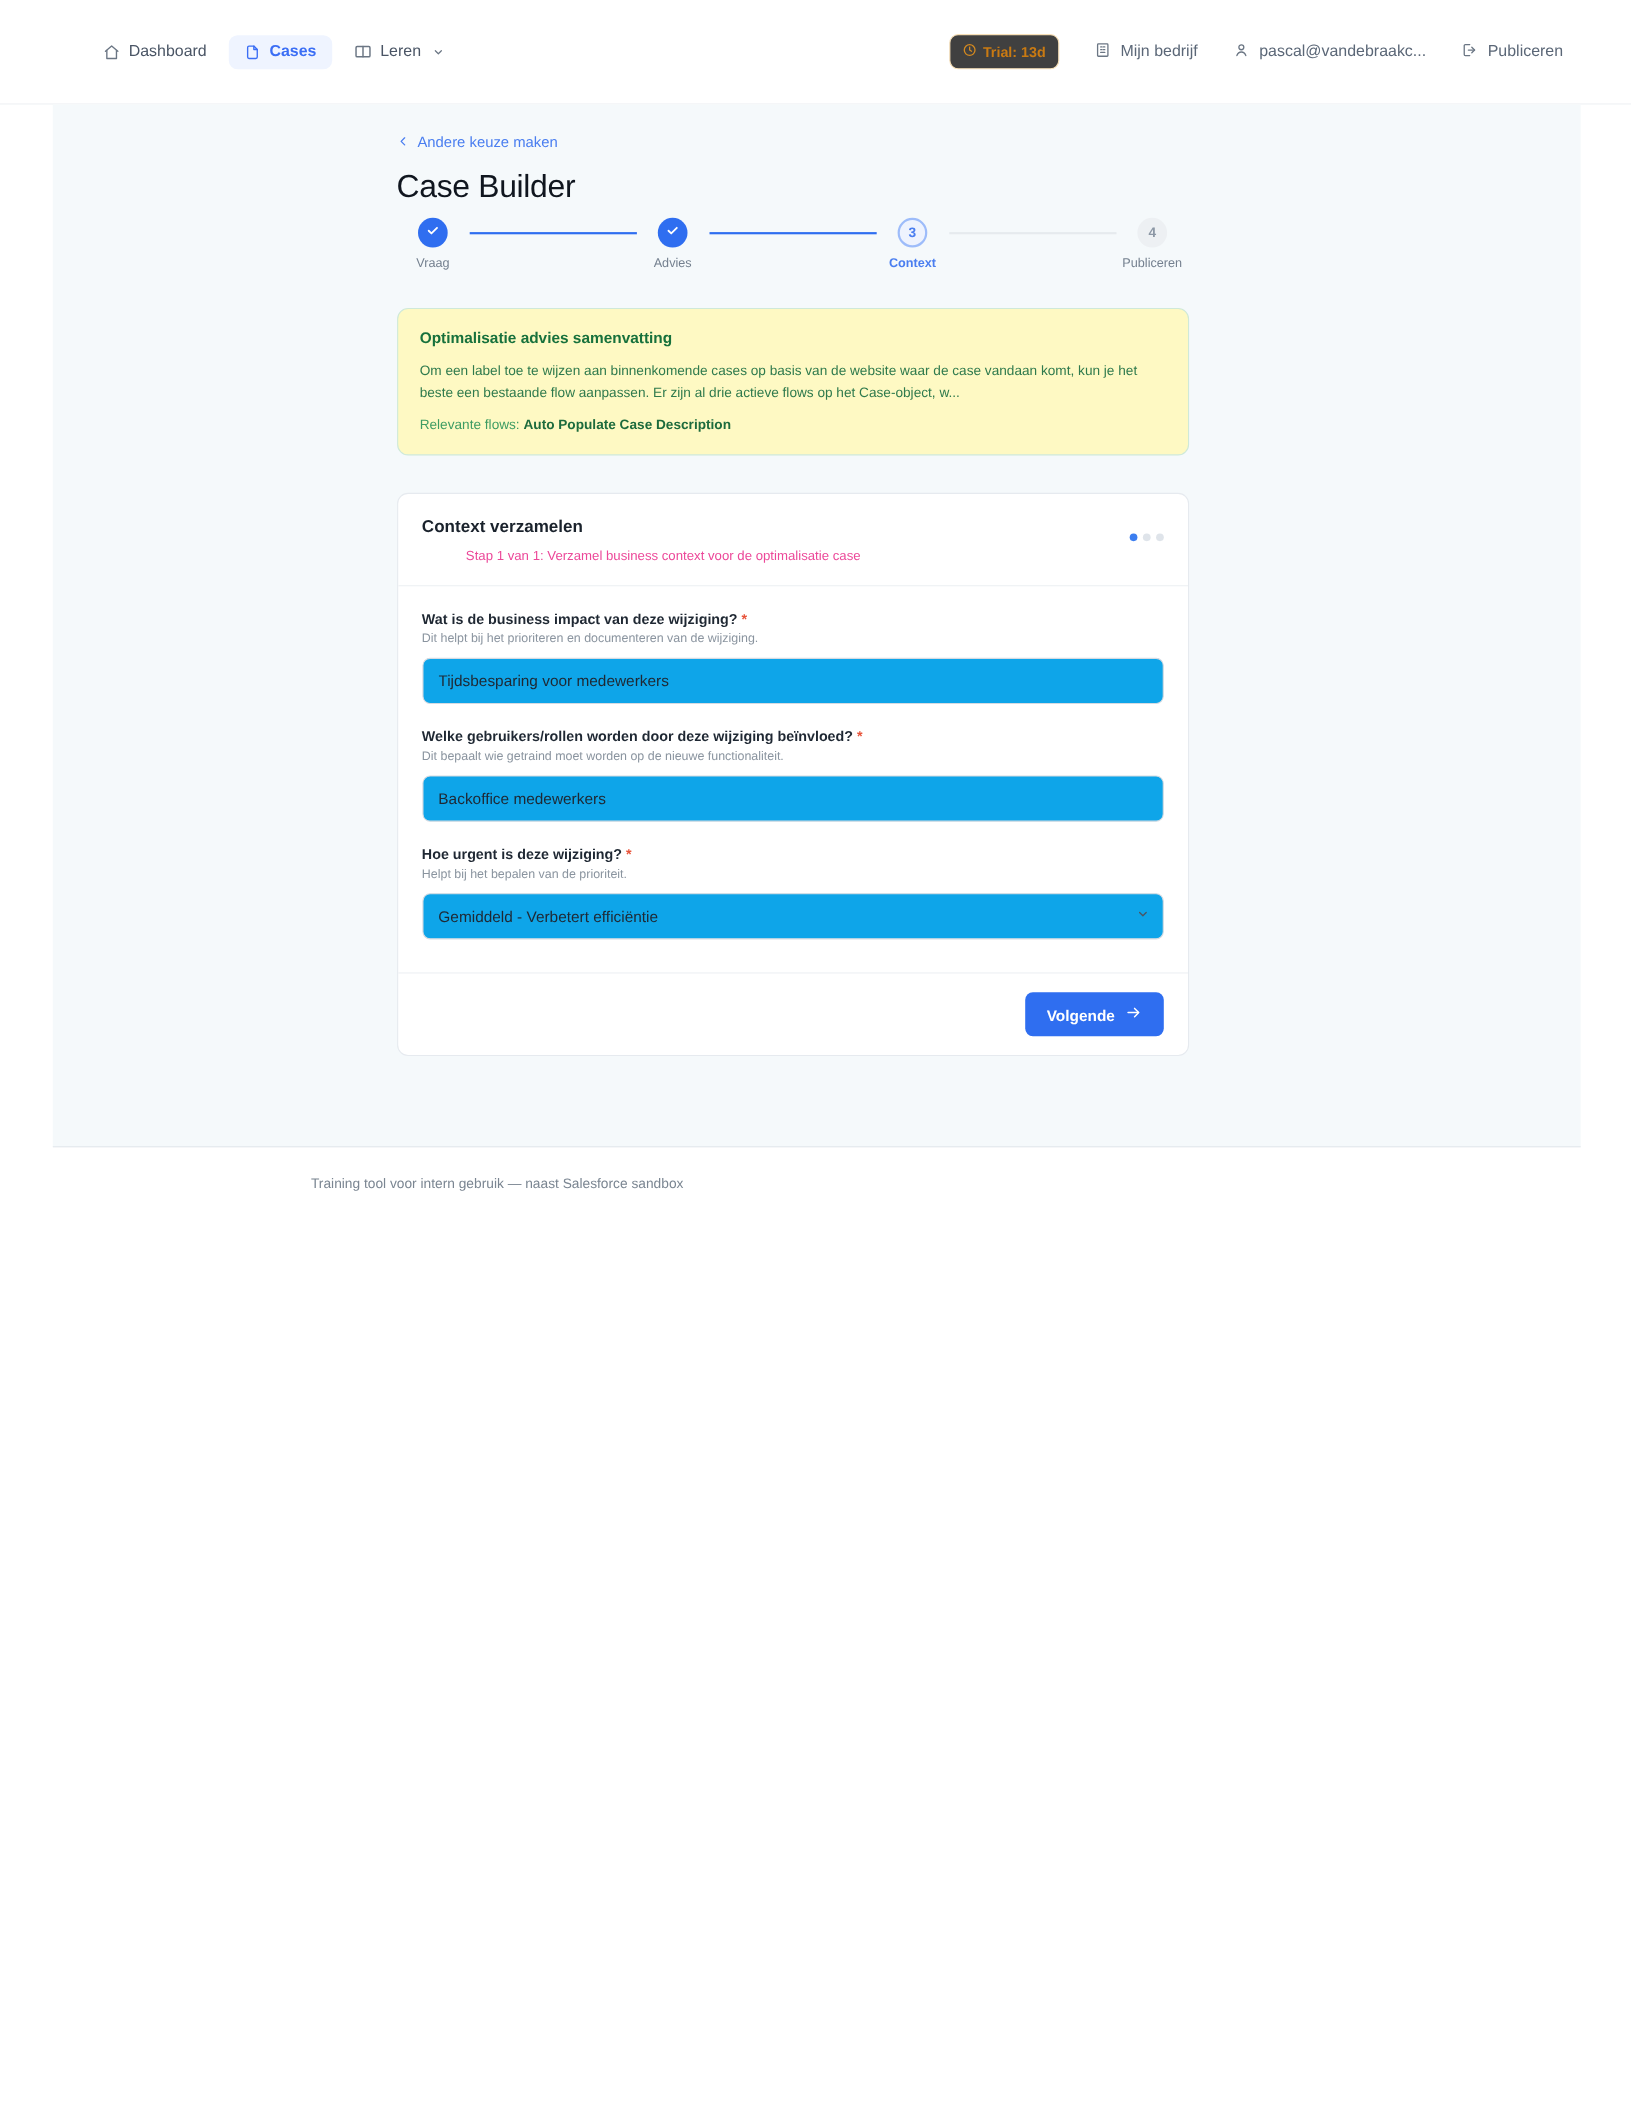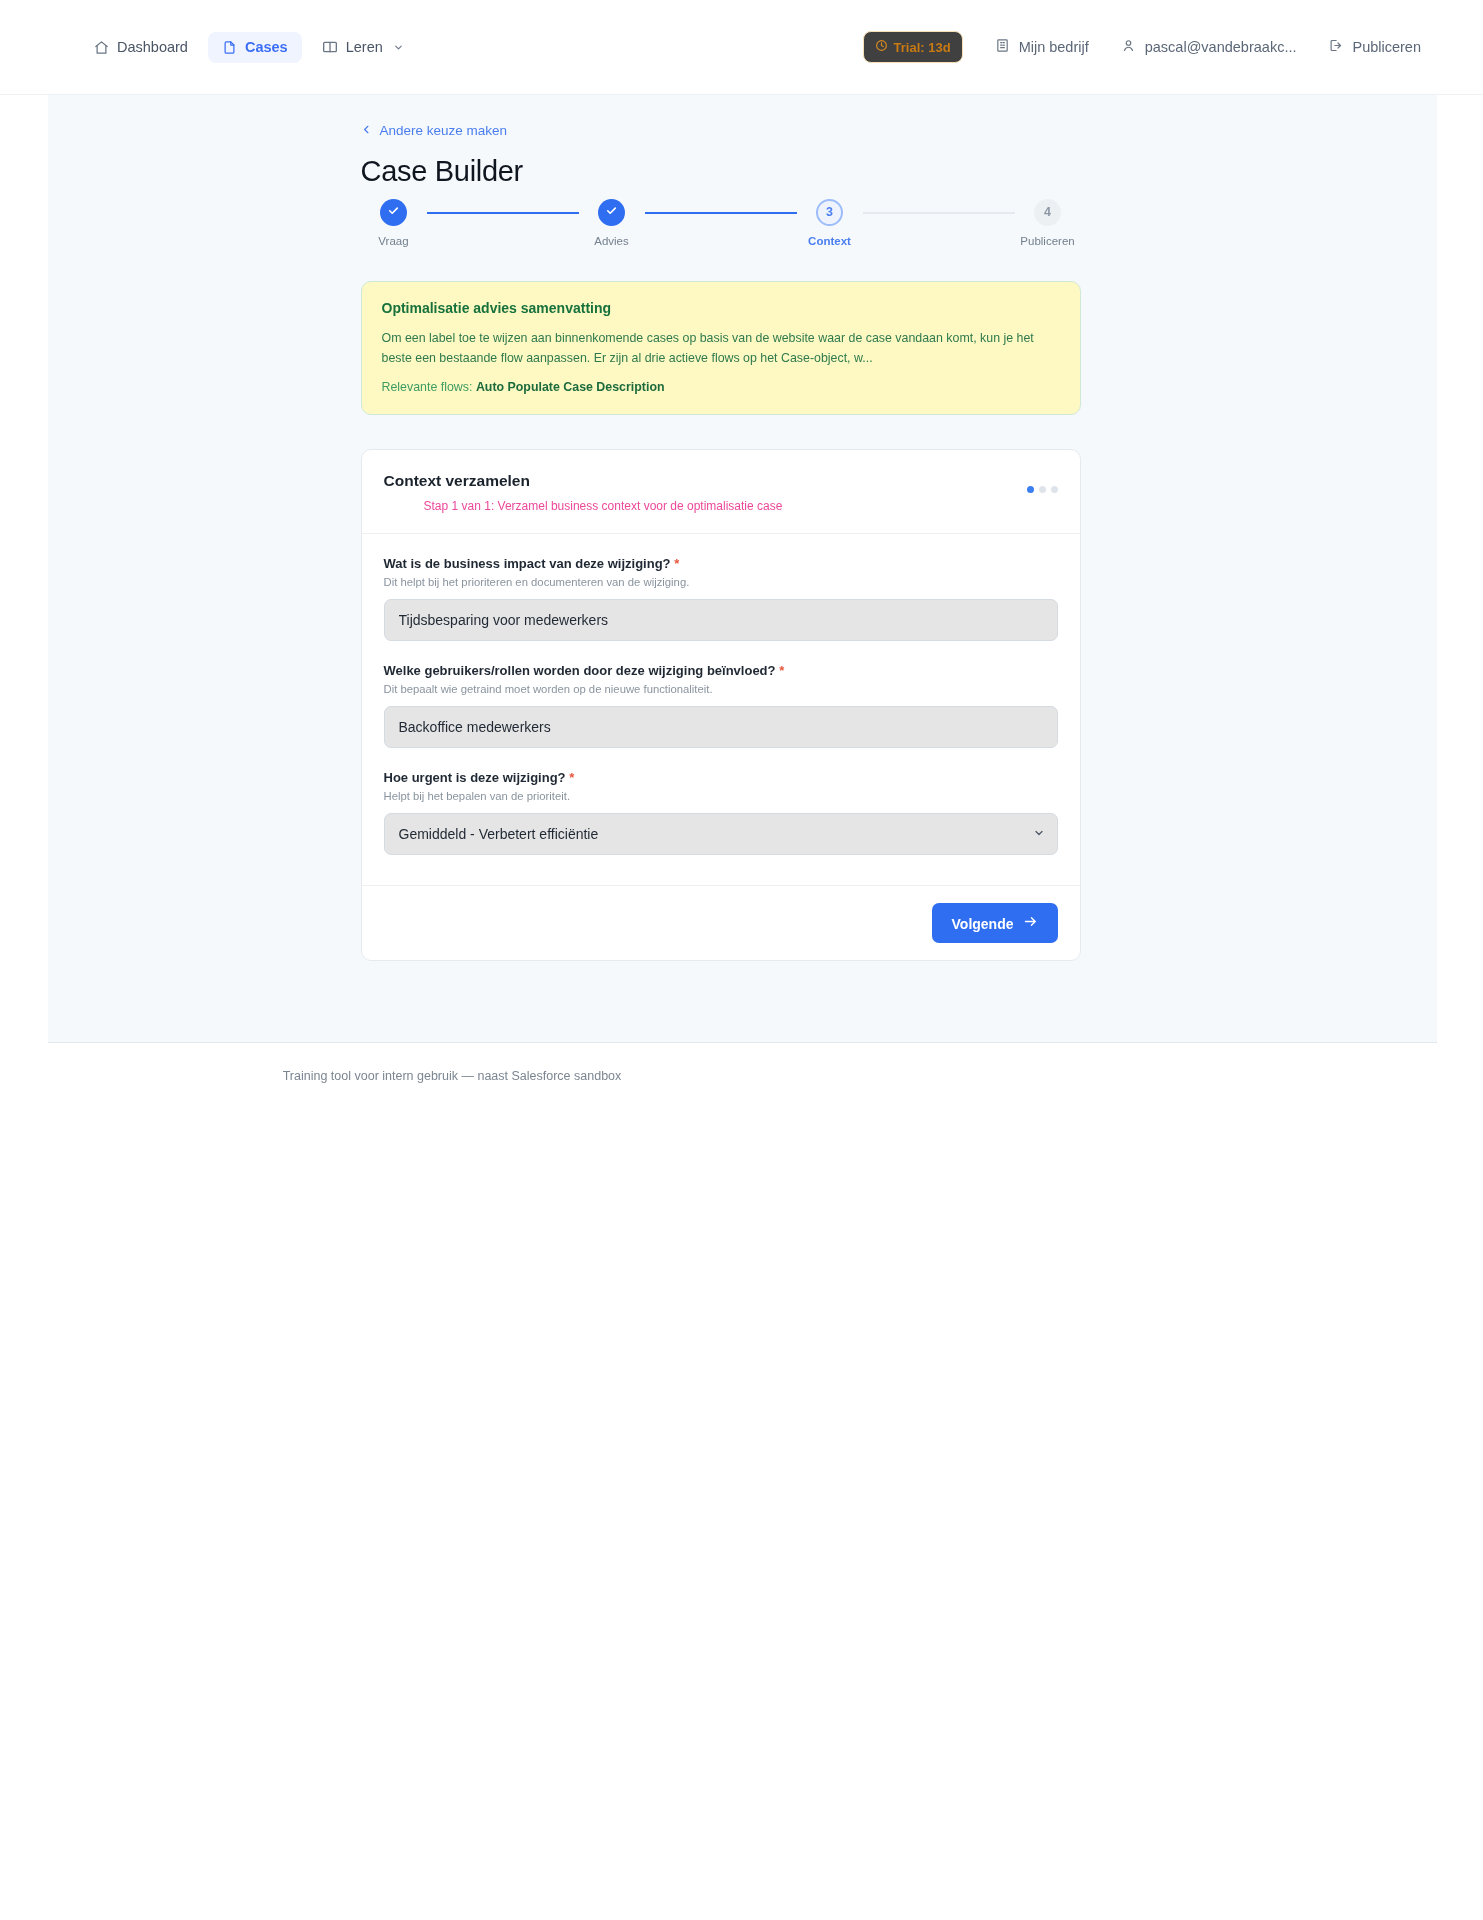--- a/index.html
+++ b/index.html
@@ -175,21 +175,21 @@
   .field-help { font-size: 11.3px; color: #8a949f; margin-bottom: 11px; }
 
   .input, .select {
     width: 100%;
     height: 42px;
     border: 1px solid #d5dbe2;
     border-radius: 7px;
     padding: 0 14px;
     font-size: 14px;
     color: #1f2833;
-    background: #e5e5e5;
+    background: #0ea5e9;
     font-family: "Liberation Sans", sans-serif;
     outline: none;
   }
   .select {
     appearance: none;
     -webkit-appearance: none;
     padding-right: 34px;
   }
   .select-wrap { position: relative; }
   .select-wrap .chev {

